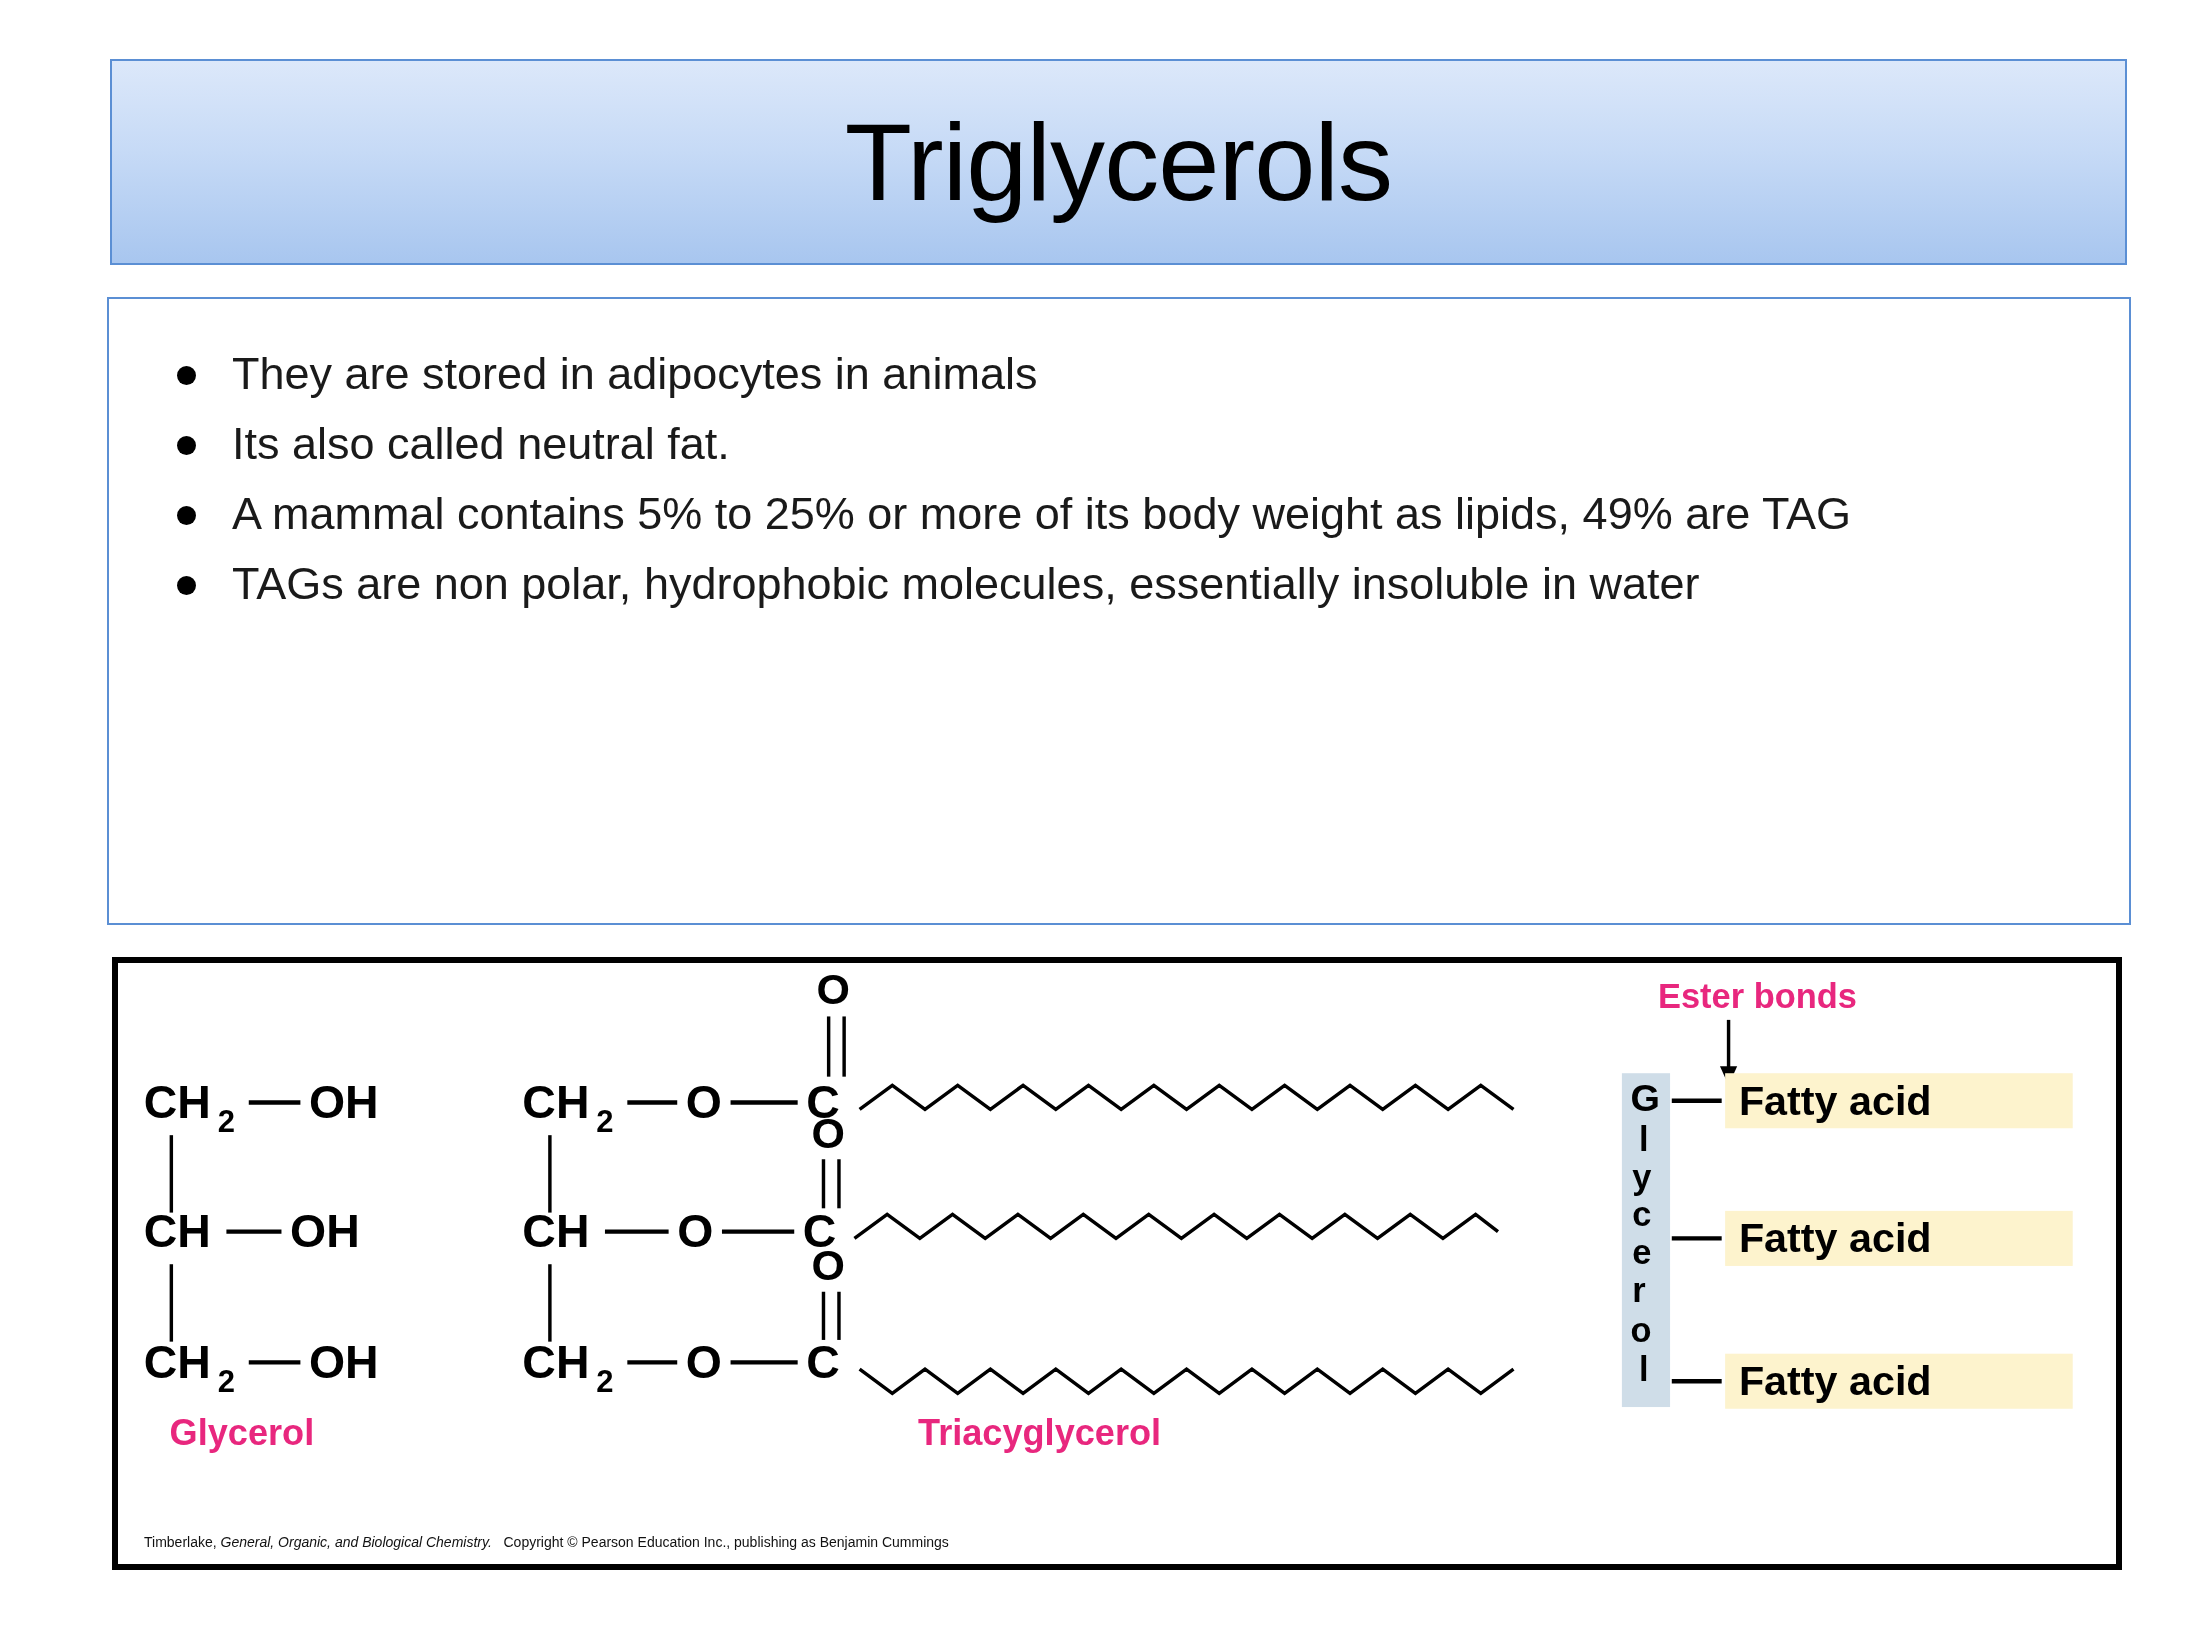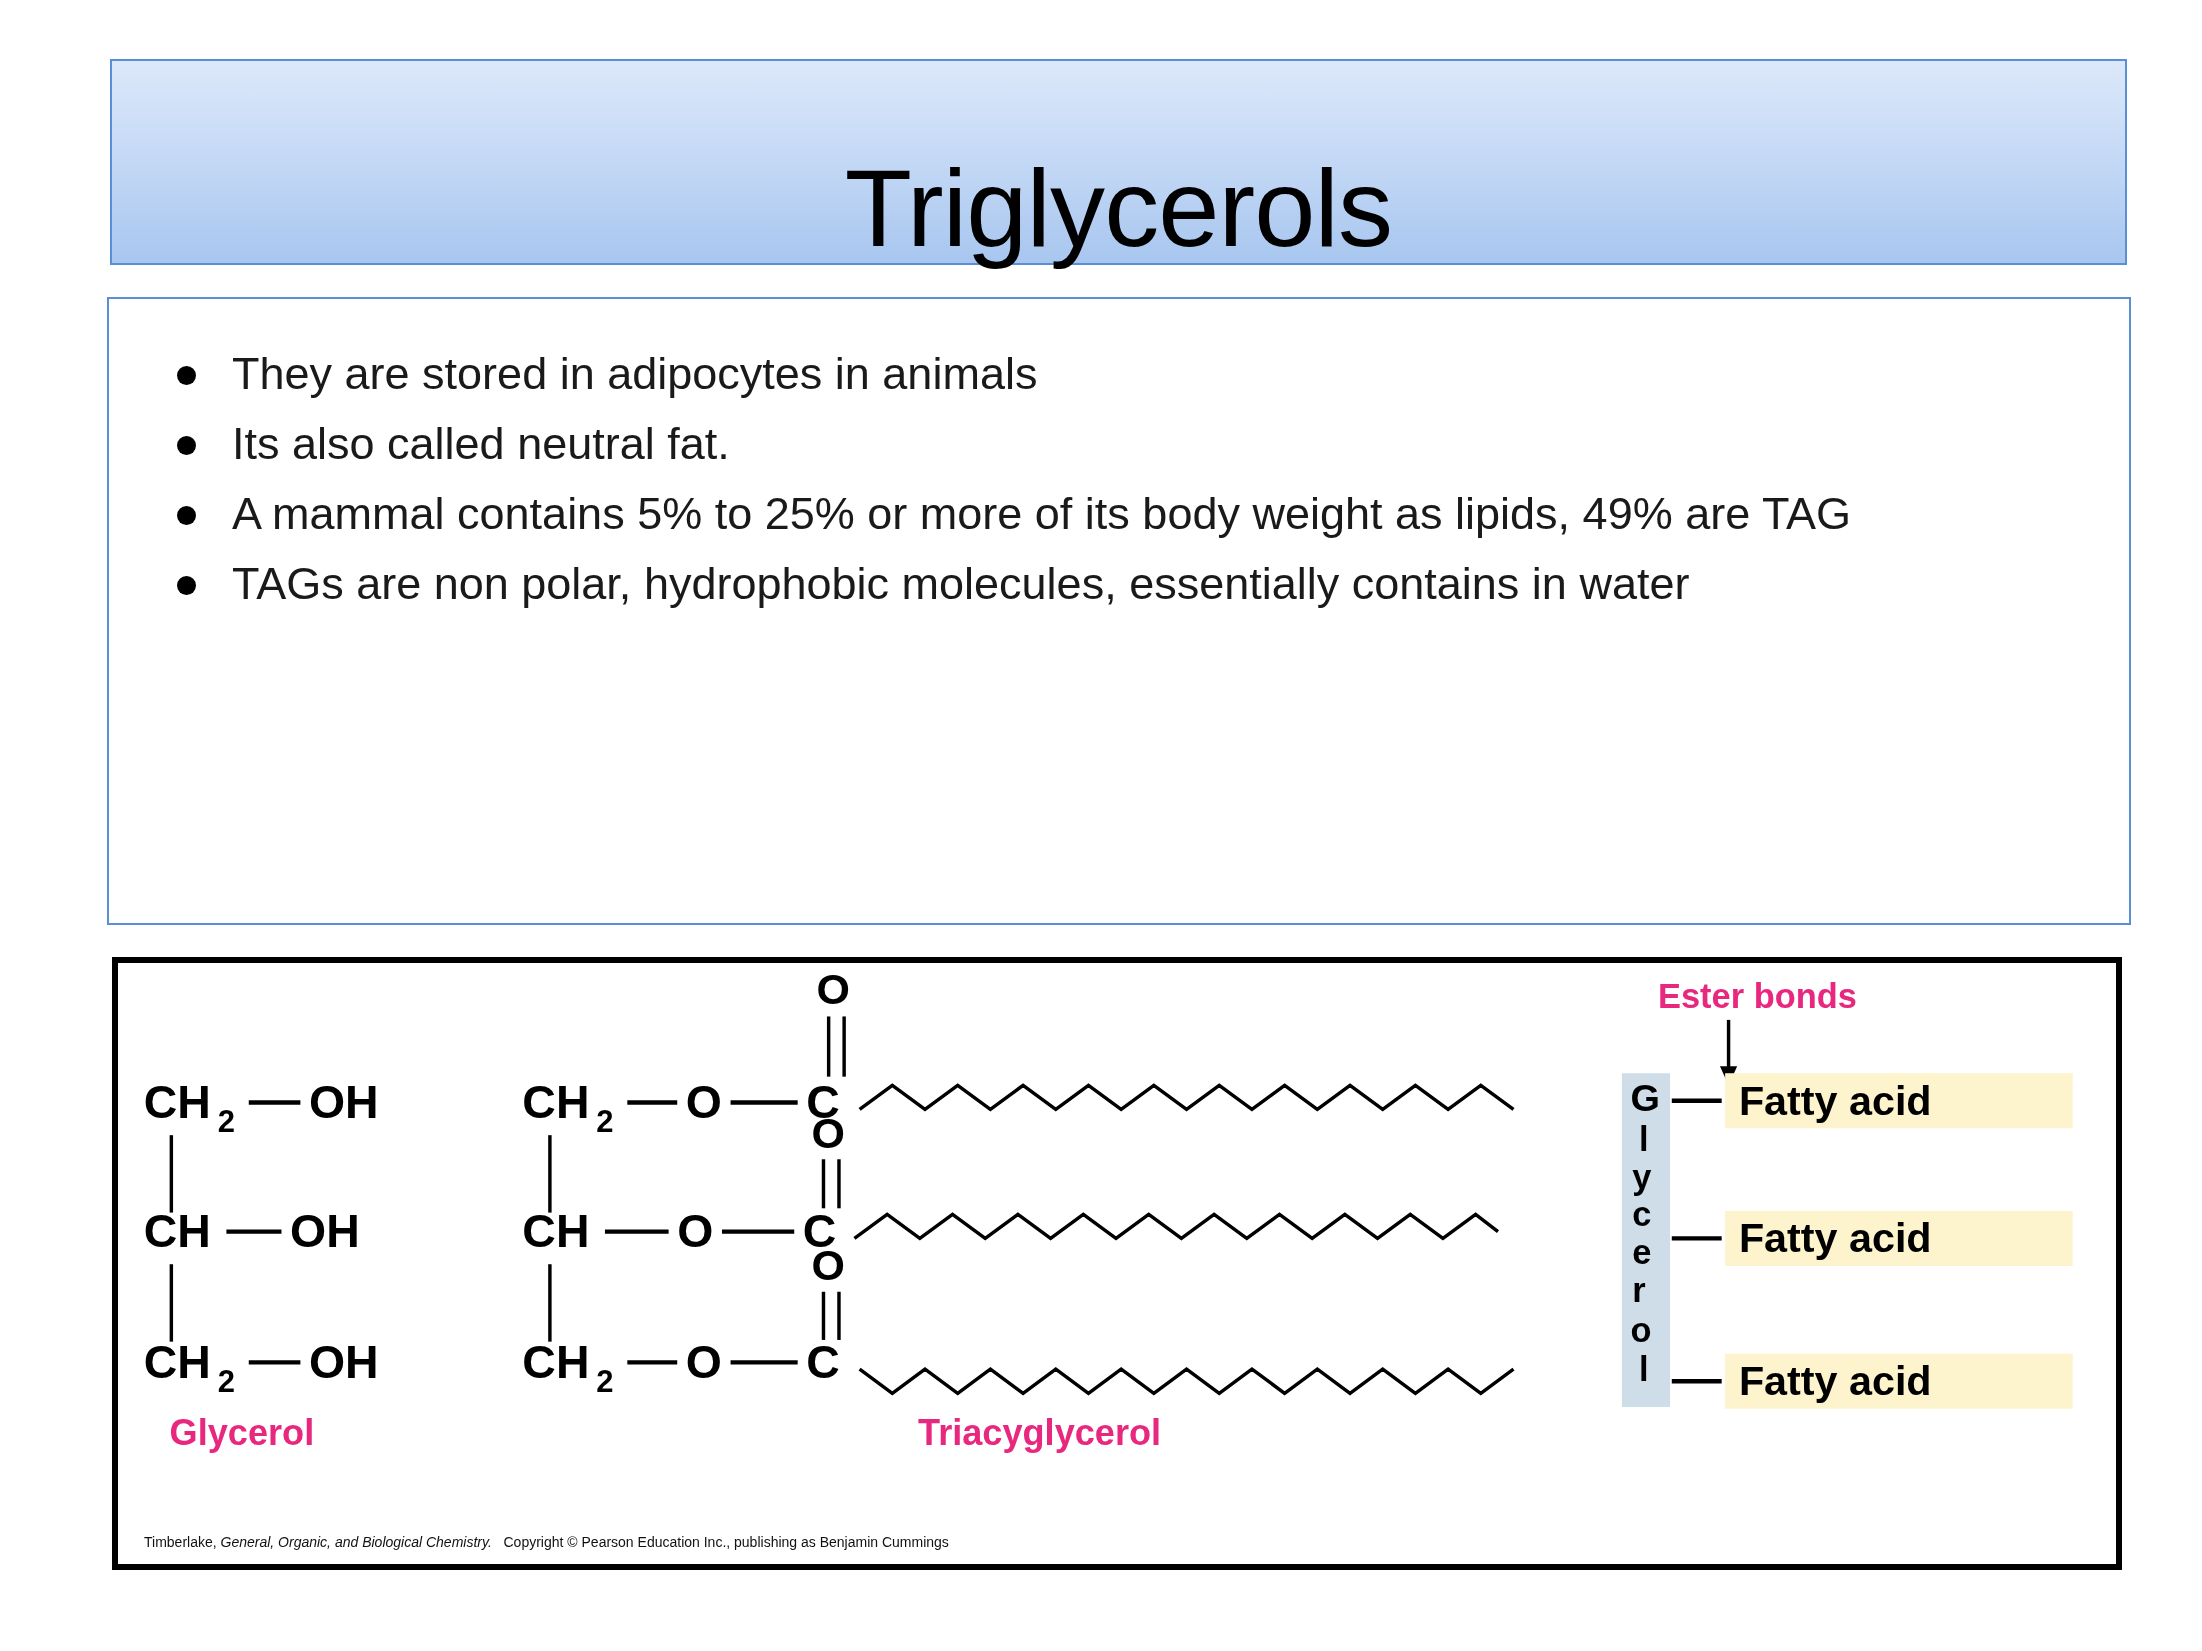--- a/index.html
+++ b/index.html
@@ -19,21 +19,21 @@
   .title-box {
     position: absolute;
     left: 110px;
     top: 59px;
     width: 2017px;
     height: 206px;
     box-sizing: border-box;
     border: 2.6px solid #5b8fd4;
     background: linear-gradient(to bottom, #dce8fa 0%, #c6daf6 45%, #a8c6ef 100%);
     display: flex;
-    align-items: flex-end;
+    align-items: center;
     justify-content: center;
   }
   .title-text {
     font-size: 110px;
     line-height: 1;
     color: #000000;
     font-weight: 400;
     letter-spacing: -0.9px;
   }
 
@@ -113,21 +113,21 @@
 
 <div class="title-box">
   <div class="title-text">Triglycerols</div>
 </div>
 
 <div class="body-box">
   <ul class="bullets">
     <li class="nojustify">They are stored in adipocytes in animals</li>
     <li class="nojustify">Its also called neutral fat.</li>
     <li>A mammal contains 5% to 25% or more of its body weight as lipids, 49% are TAG</li>
-    <li class="nojustify">TAGs are non polar, hydrophobic molecules, essentially contains in water</li>
+    <li class="nojustify">TAGs are non polar, hydrophobic molecules, essentially insoluble in water</li>
   </ul>
 </div>
 
 <div class="figure-box">
   <div class="figure-inner">
     <svg class="fig-svg" width="1996" height="599" viewBox="0 0 2320 696">
       <g font-family="Liberation Sans, sans-serif" fill="#000">
 
         <text x="30" y="180" font-size="54" font-weight="bold">CH</text>
         <text x="116" y="196" font-size="36" font-weight="bold">2</text>

